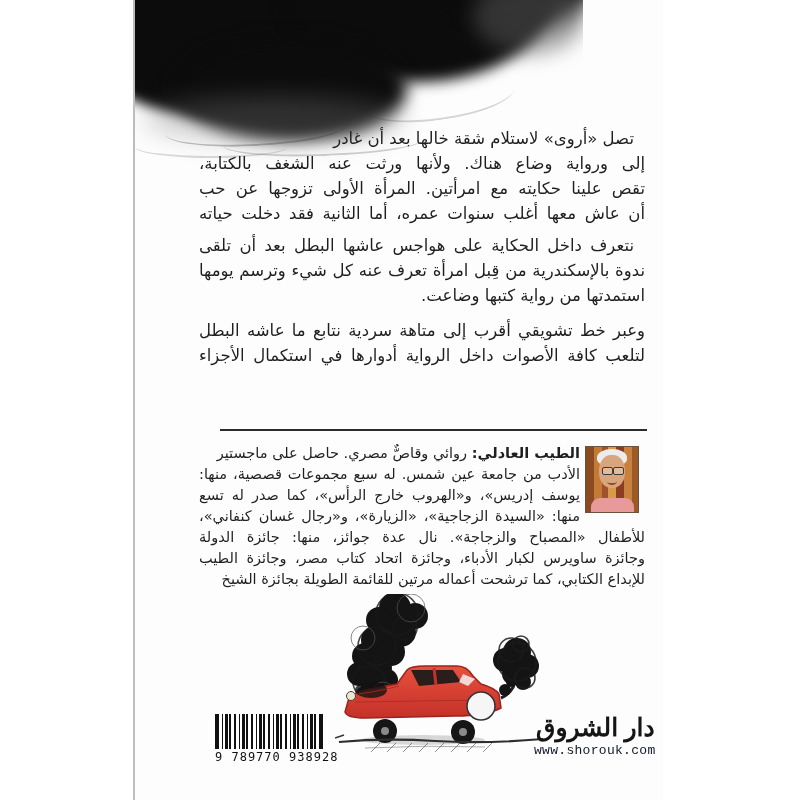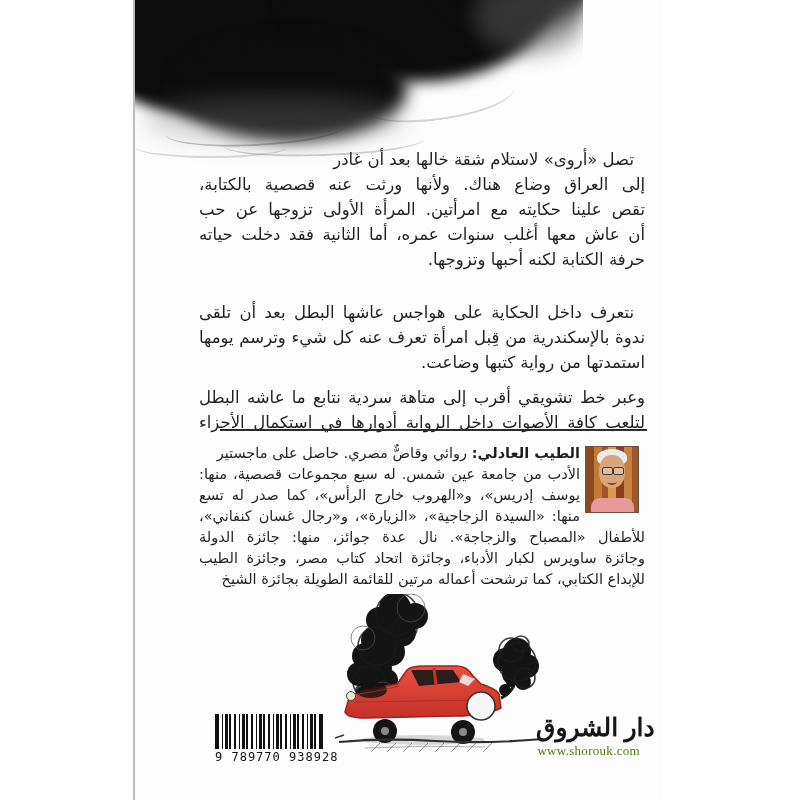--- a/index.html
+++ b/index.html
@@ -30,21 +30,21 @@
   .a2{left:88px;top:128px;width:202px;height:26px;transform:rotate(-2deg);opacity:.45;}
   .a3{left:228px;top:76px;width:152px;height:42px;transform:rotate(-8deg);opacity:.4;}
   .a4{left:0px;top:136px;width:152px;height:20px;opacity:.35;}
   
   .desc{
     position:absolute;left:64px;top:126px;width:446px;
     direction:rtl;font-size:16.5px;color:#1f1f1f;
   }
   .dline{height:25px;line-height:25px;overflow:hidden;text-align:justify;text-align-last:justify;}
   .dline.rag{text-align:right;text-align-last:right;}
-  .dline.ind{padding-right:11px;box-sizing:border-box;margin-top:21px;}
+  .dline.ind{padding-right:11px;box-sizing:border-box;}
   .psp{height:7px;} .psp2{height:10px;}
   
   .divider{position:absolute;left:85px;top:429px;width:427px;height:2px;background:#2b2b2b;}
   
   .bio{
     position:absolute;left:64px;top:443px;width:446px;
     direction:rtl;font-size:14.5px;color:#1f1f1f;
   }
   .bline{height:21px;line-height:21px;overflow:hidden;text-align:justify;text-align-last:justify;}
   .bline.narrow{margin-left:65px;}
@@ -78,21 +78,21 @@
   .bnum{
     margin-top:1px;width:108px;
     font-family:"DejaVu Sans Mono",monospace;font-size:12px;letter-spacing:1px;color:#111;
     white-space:nowrap;
   }
   
   .pub{position:absolute;left:399px;top:713px;width:106px;}
   .pubrow{display:flex;align-items:flex-start;font-family:Liberation Serif, serif;}
   .pubtail{flex:1;height:3px;background:#151515;margin-bottom:7px;margin-right:2px;}
   .pubname{font-size:25px;font-weight:bold;color:#151515;line-height:1.2;direction:rtl;white-space:nowrap;}
-  .puburl{font-family:Liberation Serif, serif;font-size:13px;color:#4d7c0f;text-align:right;letter-spacing:.3px;white-space:nowrap;}
+  .puburl{font-family:Liberation Mono, monospace;font-size:13px;color:#0f172a;text-align:right;letter-spacing:.3px;white-space:nowrap;}
 </style>
 </head>
 <body>
 
 <div class="cover">
 
   <div class="smoke">
     <div class="blob b1"></div>
     <div class="blob b2"></div>
     <div class="blob b3"></div>
@@ -100,24 +100,23 @@
     <div class="blob b5"></div>
     <div class="blob b6"></div>
     <div class="arc a1"></div>
     <div class="arc a2"></div>
     <div class="arc a3"></div>
     <div class="arc a4"></div>
   </div>
 
   <div class="desc" lang="ar">
     <div class="dline rag ind">تصل «أروى» لاستلام شقة خالها بعد أن غادر</div>
-    <div class="dline">إلى العراق وضاع هناك. ولأنها ورثت عنه قصصية بالكتابة،</div>
+    <div class="dline">إلى ورواية وضاع هناك. ولأنها ورثت عنه الشغف بالكتابة،</div>
     <div class="dline">تقص علينا حكايته مع امرأتين. المرأة الأولى تزوجها عن حب وأنجب منها بعد</div>
     <div class="dline">أن عاش معها أغلب سنوات عمره، أما الثانية فقد دخلت حياته على أمل تعلم</div>
-    <div class="dline rag">حرفة الكتابة لكنه أحبها وتزوجها.</div>
     <div class="psp"></div>
     <div class="dline ind">نتعرف داخل الحكاية على هواجس عاشها البطل بعد أن تلقى دعوة لحضور</div>
     <div class="dline">ندوة بالإسكندرية من قِبل امرأة تعرف عنه كل شيء وترسم يومها وفق وقائع</div>
     <div class="dline rag">استمدتها من رواية كتبها وضاعت.</div>
     <div class="psp2"></div>
     <div class="dline">وعبر خط تشويقي أقرب إلى متاهة سردية نتابع ما عاشه البطل من مغامرات،</div>
     <div class="dline">لتلعب كافة الأصوات داخل الرواية أدوارها في استكمال الأجزاء الناقصة في تلك</div>
   </div>
 
   <div class="divider"></div>

